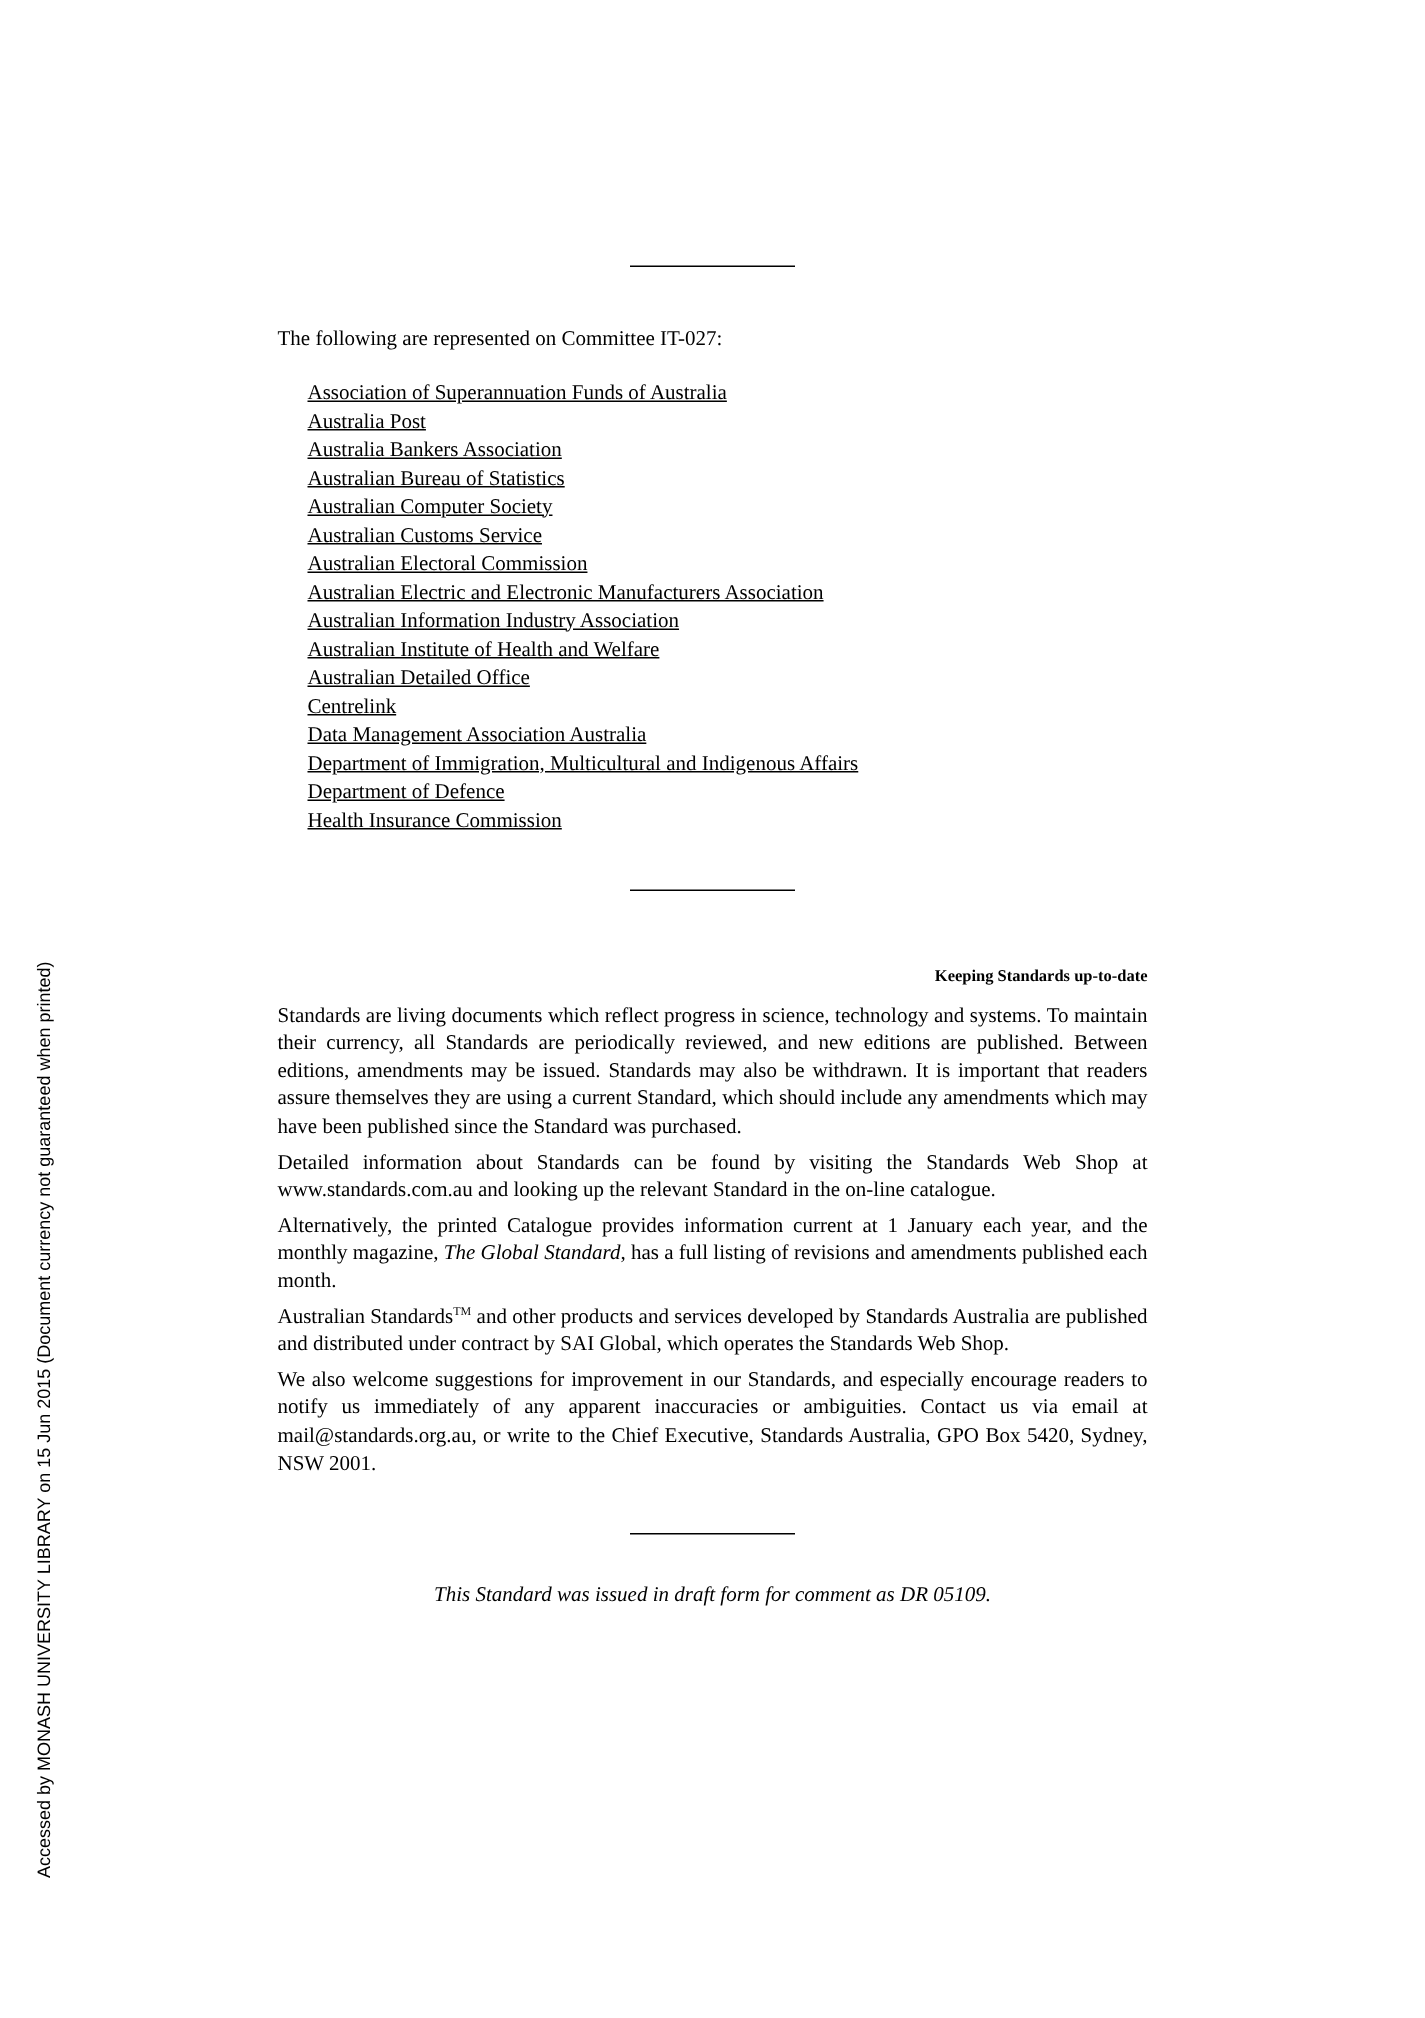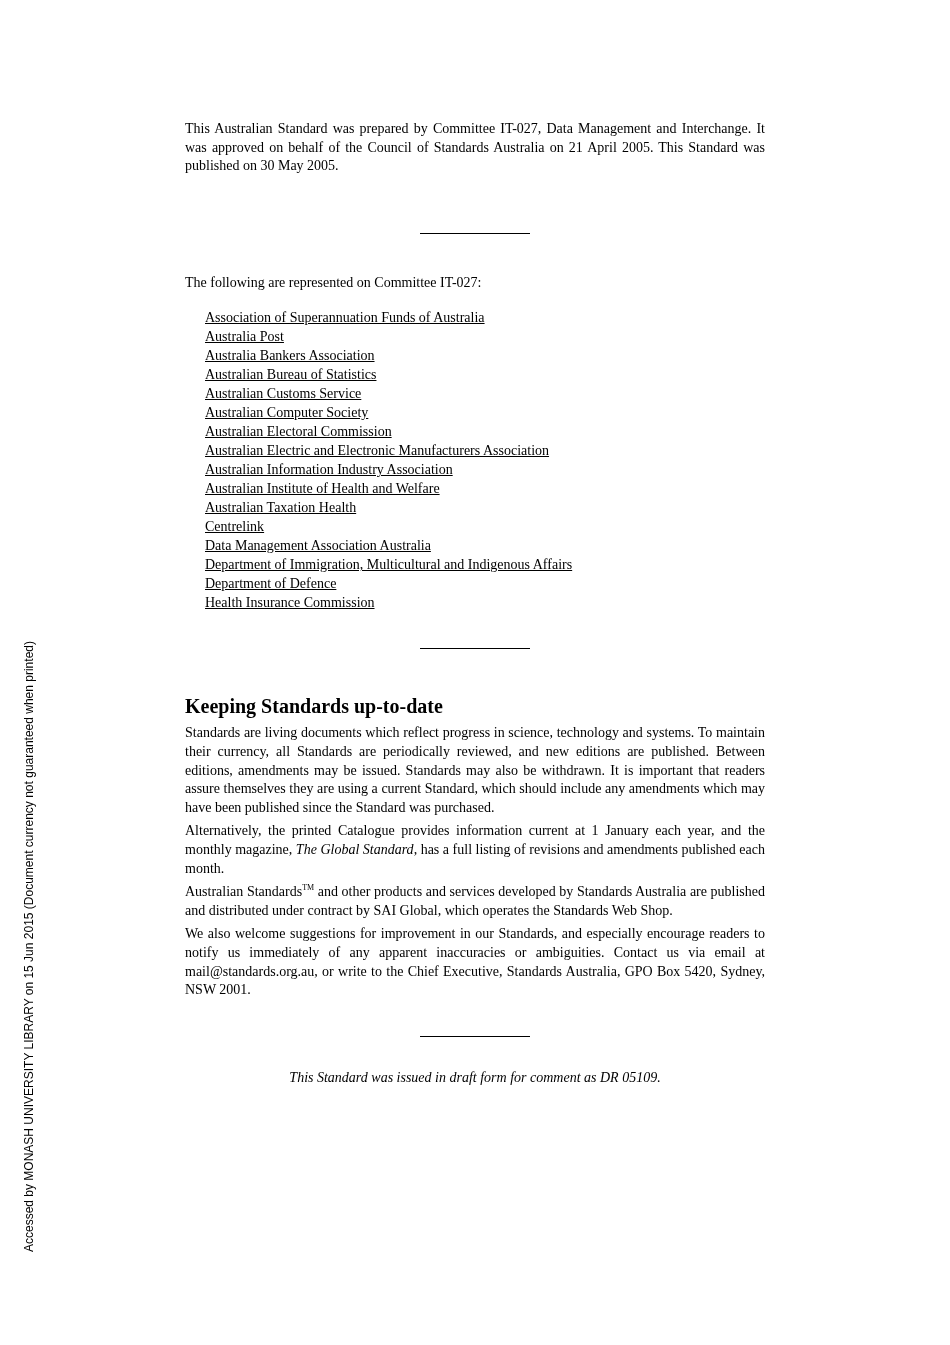--- a/index.html
+++ b/index.html
@@ -51,23 +51,23 @@
     margin: 0;
     text-decoration: underline;
   }
   .member {
     line-height: 19px;
     white-space: nowrap;
   }
 
   .section-heading {
     margin: 48px 0 9px 0;
-    font-size: 20px;
+    font-size: 11px;
     font-weight: bold;
-    text-align: left;
+    text-align: right;
     line-height: 18px;
   }
 
   .tm {
     font-size: 8px;
     vertical-align: super;
     line-height: 0;
   }
   .mag-title { font-style: italic; }
 
@@ -92,51 +92,51 @@
 </style>
 </head>
 <body>
 
 <div class="page">
 
   <div class="sidebar-text">Accessed by MONASH UNIVERSITY LIBRARY on 15 Jun 2015 (Document currency not guaranteed when printed)</div>
 
   <div class="content">
 
-    <p class="body-text">This Australian Standard was prepared by Committee IT-027, Data Management and Interchange. It was approved on behalf of the Council of Standards Australia on 21 April 2005. This Standard was published on 30 May 2005.</p>
 
     <div class="rule rule-1"></div>
 
     <p class="committee-intro">The following are represented on Committee IT-027:</p>
 
     <div class="member-list">
         <div class="member">Association of Superannuation Funds of Australia</div>
         <div class="member">Australia Post</div>
         <div class="member">Australia Bankers Association</div>
         <div class="member">Australian Bureau of Statistics</div>
+        <div class="member">Australian Computer Society</div>
         <div class="member">Australian Customs Service</div>
-        <div class="member">Australian Computer Society</div>
         <div class="member">Australian Electoral Commission</div>
         <div class="member">Australian Electric and Electronic Manufacturers Association</div>
         <div class="member">Australian Information Industry Association</div>
         <div class="member">Australian Institute of Health and Welfare</div>
-        <div class="member">Australian Taxation Health</div>
+        <div class="member">Australian Detailed Office</div>
         <div class="member">Centrelink</div>
         <div class="member">Data Management Association Australia</div>
         <div class="member">Department of Immigration, Multicultural and Indigenous Affairs</div>
         <div class="member">Department of Defence</div>
         <div class="member">Health Insurance Commission</div>
       </div>
 
     <div class="rule rule-2"></div>
 
     <h2 class="section-heading">Keeping Standards up-to-date</h2>
 
     <p class="body-text">Standards are living documents which reflect progress in science, technology and systems. To maintain their currency, all Standards are periodically reviewed, and new editions are published. Between editions, amendments may be issued. Standards may also be withdrawn. It is important that readers assure themselves they are using a current Standard, which should include any amendments which may have been published since the Standard was purchased.</p>
 
+    <p class="body-text">Detailed information about Standards can be found by visiting the Standards Web Shop at www.standards.com.au and looking up the relevant Standard in the on-line catalogue.</p>
 
     <p class="body-text"><span>Alternatively, the printed Catalogue provides information current at 1 January each year, and the monthly magazine, </span><span class="mag-title">The Global Standard</span><span>, has a full listing of revisions and amendments published each month.</span></p>
 
     <p class="body-text"><span>Australian Standards</span><span class="tm">TM</span><span> and other products and services developed by Standards Australia are published and distributed under contract by SAI Global, which operates the Standards Web Shop.</span></p>
 
     <p class="body-text">We also welcome suggestions for improvement in our Standards, and especially encourage readers to notify us immediately of any apparent inaccuracies or ambiguities. Contact us via email at mail@standards.org.au, or write to the Chief Executive, Standards Australia, GPO Box 5420, Sydney, NSW 2001.</p>
 
     <div class="rule rule-3"></div>
 
     <p class="draft-note">This Standard was issued in draft form for comment as DR 05109.</p>

